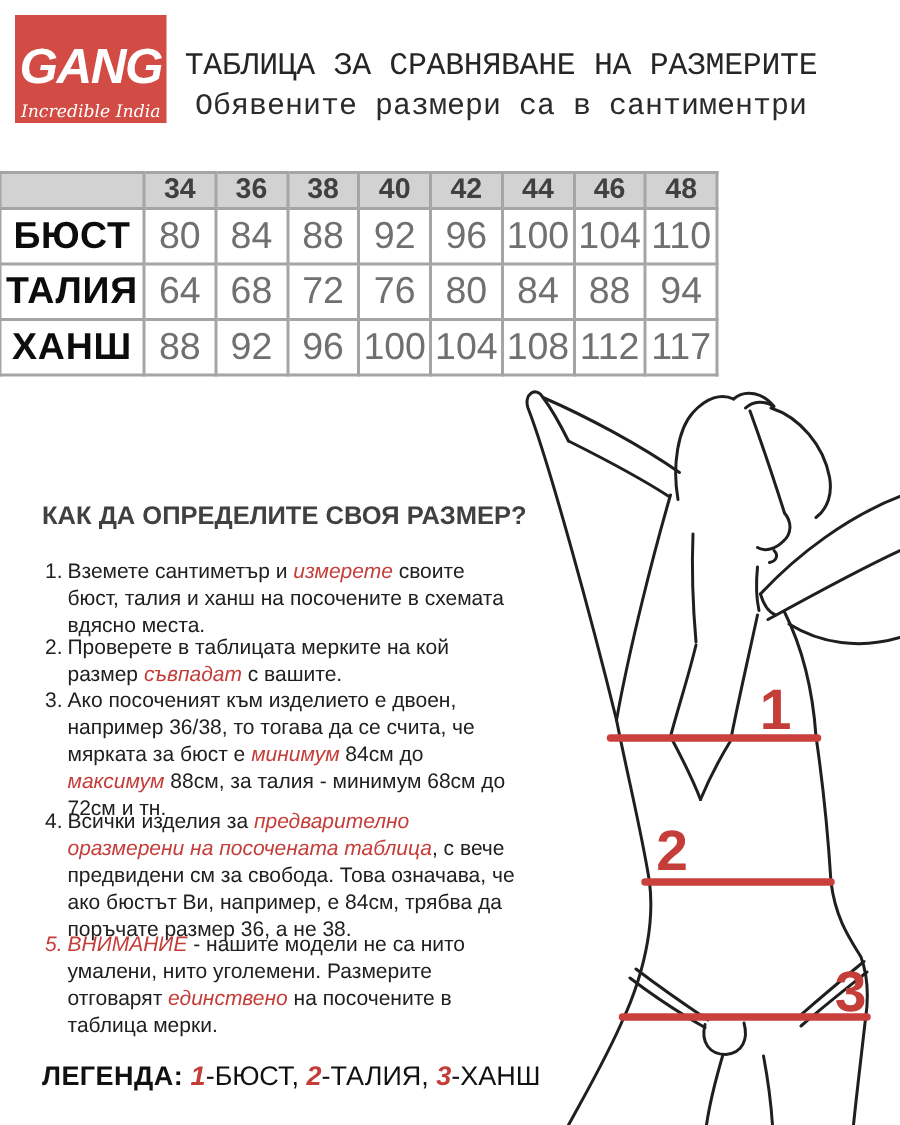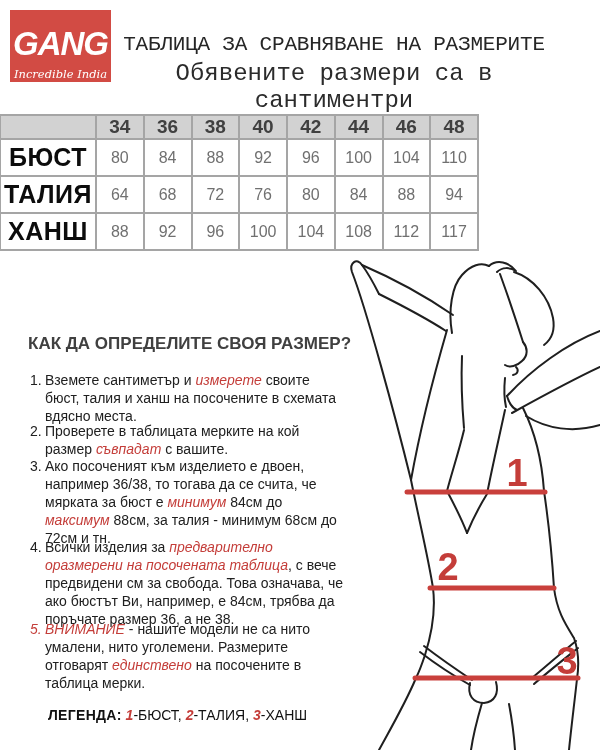--- a/index.html
+++ b/index.html
@@ -10,43 +10,43 @@
   .page{position:absolute; inset:0; width:600px; height:750px; background:#fff;}
 
   
   .logo{position:absolute; left:10px; top:10px; width:101px; height:72px; background:var(--logo-bg); color:#fff; text-align:center;}
   .logo-name{font-style:italic; font-weight:bold; font-size:33px; letter-spacing:-1px; margin-top:17px; line-height:1;}
   .logo-tagline{font-family:"DejaVu Serif", serif; font-style:italic; font-size:11.5px; margin-top:7px;}
 
   
   .titles{position:absolute; left:102px; top:33px; width:464px; text-align:center; color:#262626;font-family:Liberation Mono, monospace;}
   .title{font-size:21px; letter-spacing:-0.2px; white-space:nowrap;}
-  .subtitle{font-size:24px; margin-top:4px; color:#2b2b2b;text-align:center;}
+  .subtitle{font-size:20px; margin-top:4px; color:#2b2b2b;text-align:center;}
 
   
   .size-table{position:absolute; left:-1px; top:114px; width:478px; border-collapse:collapse; table-layout:fixed;}
   .size-table th,.size-table td{border:2px solid #a5a5a5; text-align:center; vertical-align:middle; padding:0;}
   .size-table thead th{background:#d2d2d2; height:23px; font-size:19px; font-weight:bold; color:#404040;margin-top:44px;}
   .size-table tbody th{height:37px; font-size:25px; font-weight:bold; color:#0c0c0c; letter-spacing:0.5px;}
-  .size-table tbody td{font-size:16px; color:#707070; font-weight:normal;}
+  .size-table tbody td{font-size:25px; color:#707070; font-weight:normal;}
 
   
   .guide-heading{position:absolute; left:28px; top:334px; font-size:17px; font-weight:bold; color:#404040; white-space:nowrap;}
   .item{position:absolute; left:30px; width:314px; padding-left:15px; font-size:14px; line-height:18px; color:#202020;}
   .item .num{position:absolute; left:0; top:0;}
   .red{color:var(--accent);font-style:italic;}
 
   
   .figure{position:absolute; left:330px; top:252px; width:270px; height:498px;}
   .figure path{fill:none; stroke:#1f1f1f; stroke-width:2; stroke-linecap:round; stroke-linejoin:round;}
   .figure .measure-line{stroke-width:5;}
   .figure text{font-family:"Liberation Sans", sans-serif; font-weight:bold; font-size:38px; fill:var(--accent);}
 
   
-  .legend{position:absolute; left:28px; top:707px; font-size:14px; color:#111;margin-left:20px;}
+  .legend{position:absolute; left:28px; top:707px; font-size:18px; color:#111;}
   .legend-label{font-weight:bold; letter-spacing:0.3px;}
   .legend .num{font-weight:bold;}
 </style>
 </head>
 <body>
 
 <div class="page">
 
   <div class="logo">
     <div class="logo-name">GANG</div>

